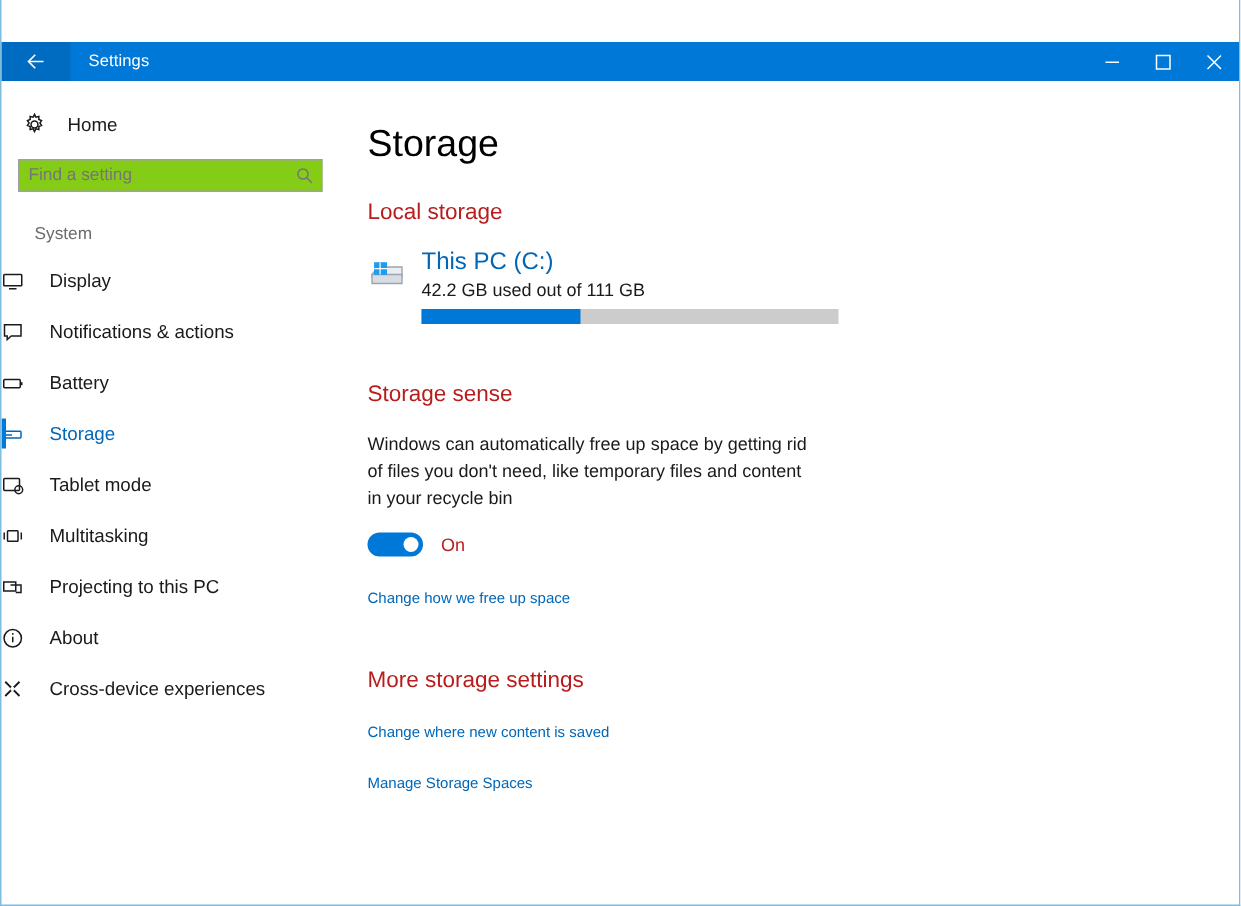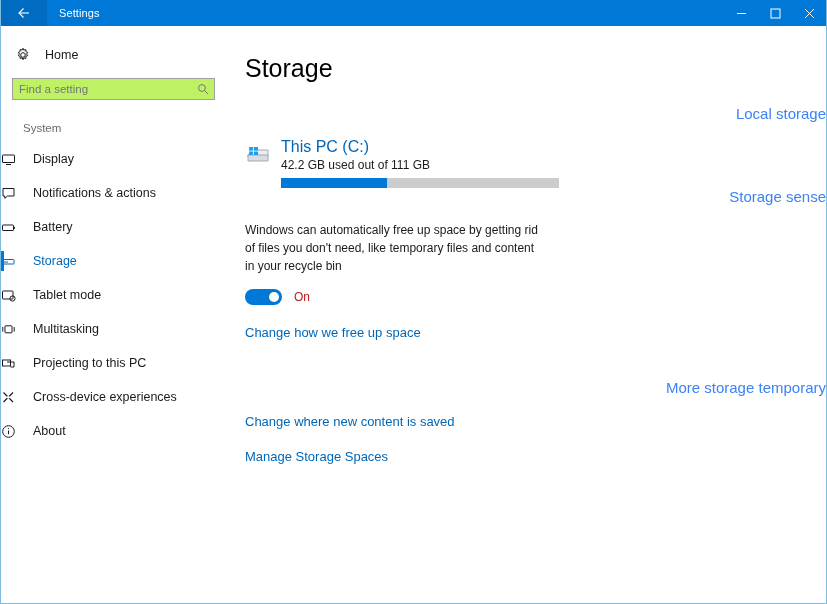--- a/index.html
+++ b/index.html
@@ -19,20 +19,21 @@
     overflow: hidden;
   }
 
   
   #titlebar {
     position: relative;
     height: 26px;
     background: #0078d7;
     display: flex;
     align-items: center;
+    margin-top: 28px;
   }
   #back-btn {
     width: 46px; height: 26px;
     display: flex; align-items: center; justify-content: center;
     background: #006cc1;
   }
   #back-btn svg { display: block; }
   #title-text {
     color: #ffffff;
     font-size: 11px;
@@ -69,21 +70,21 @@
     margin-bottom: 8px;
   }
   #home-row .ico { width: 22px; display: flex; align-items: center; }
   #home-label {
     font-size: 12.5px; color: #1a1a1a; margin-left: 8px;
   }
   #search-wrap {
     margin: 0 14px 0 11px;
     height: 22px;
     border: 1px solid #a0a0a0;
-    background: #bef264;
+    background: #84cc16;
     display: flex; align-items: center;
     padding: 0 4px 0 6px;
   }
   #search-input {
     border: none; outline: none;
     flex: 1;
     font-family: "Liberation Sans", sans-serif;
     font-size: 11.5px;
     color: #333;
     background: transparent;
@@ -131,26 +132,25 @@
   }
   #page-title {
     font-size: 25px;
     font-weight: normal;
     color: #000000;
     margin: 0 0 24px 0;
     line-height: 1;
   }
   .sec-head {
     font-size: 15px;
-    color: #3b82f6;
+    color: #b91c1c;
     margin: 0 0 16px 0;
     font-weight: normal;
-    text-align: right;
-  }
-  #storage-sense-head { }
+  }
+  #storage-sense-head { margin-top: 38px; }
   #more-head { margin-top: 38px; }
 
   
   #drive-row { display: flex; align-items: flex-start; }
   #drive-icon { width: 36px; padding-top: 6px; flex: 0 0 36px; }
   #drive-info { flex: 1; }
   #drive-name {
     font-size: 16px; color: #0067b8; margin-bottom: 2px;
   }
   #drive-usage { font-size: 12px; color: #1a1a1a; }
@@ -179,21 +179,21 @@
   #toggle .knob {
     position: absolute;
     right: 3px; top: 3px;
     width: 10px; height: 10px;
     border-radius: 50%;
     background: #ffffff;
   }
   #toggle-label { font-size: 12px; color: #b91c1c; margin-left: 12px; }
 
   .link {
-    font-size: 13px;
+    font-size: 10px;
     color: #0067b8;
     text-decoration: none;
     display: inline-block;
   }
   #change-space-link { margin-top: 0; }
   #link-change-content { margin-bottom: 18px; }
 </style>
 </head>
 <body>
 
@@ -320,36 +320,36 @@
             <rect x="1.5" y="4" width="8" height="6" fill="none" stroke="#1a1a1a" stroke-width="1"></rect>
             <path d="M6 6 H13 V11 H9.5" fill="none" stroke="#1a1a1a" stroke-width="1"></path>
           </svg>
         </span>
         <span class="nav-label">Projecting to this PC</span>
       </div>
 
       <div class="nav-item">
         <span class="nav-ico">
           <svg width="15" height="15" viewBox="0 0 15 15">
-            <path d="M2.5 2.5 L12 12 M12 2.5 L2.5 12" stroke="#1a1a1a" stroke-width="1.2"></path>
-            <circle cx="7.3" cy="7.3" r="1.4" fill="#ffffff" stroke="none"></circle>
-          </svg>
-        </span>
-        <span class="nav-label">Cross-device experiences</span>
-      </div>
-
-      <div class="nav-item">
-        <span class="nav-ico">
-          <svg width="15" height="15" viewBox="0 0 15 15">
             <circle cx="7.5" cy="7.5" r="5.8" fill="none" stroke="#1a1a1a" stroke-width="1"></circle>
             <path d="M7.5 6.5 V10.2" stroke="#1a1a1a" stroke-width="1"></path>
             <circle cx="7.5" cy="4.6" r="0.6" fill="#1a1a1a"></circle>
           </svg>
         </span>
         <span class="nav-label">About</span>
+      </div>
+
+      <div class="nav-item">
+        <span class="nav-ico">
+          <svg width="15" height="15" viewBox="0 0 15 15">
+            <path d="M2.5 2.5 L12 12 M12 2.5 L2.5 12" stroke="#1a1a1a" stroke-width="1.2"></path>
+            <circle cx="7.3" cy="7.3" r="1.4" fill="#ffffff" stroke="none"></circle>
+          </svg>
+        </span>
+        <span class="nav-label">Cross-device experiences</span>
       </div>
     </div>
 
     <div id="main">
 
       <h1 id="page-title">Storage</h1>
 
       <h2 class="sec-head">Local storage</h2>
 
       <div id="drive-row">
@@ -377,21 +377,21 @@
 
       <div id="toggle-row">
         <div id="toggle">
           <div class="knob"></div>
         </div>
         <span id="toggle-label">On</span>
       </div>
 
       <a class="link" id="change-space-link" href="#">Change how we free up space</a>
 
-      <h2 class="sec-head" id="more-head">More storage temporary</h2>
+      <h2 class="sec-head" id="more-head">More storage settings</h2>
 
       <div>
         <a class="link" id="link-change-content" href="#">Change where new content is saved</a>
         <br>
         <a class="link" href="#">Manage Storage Spaces</a>
       </div>
 
       
       
 

